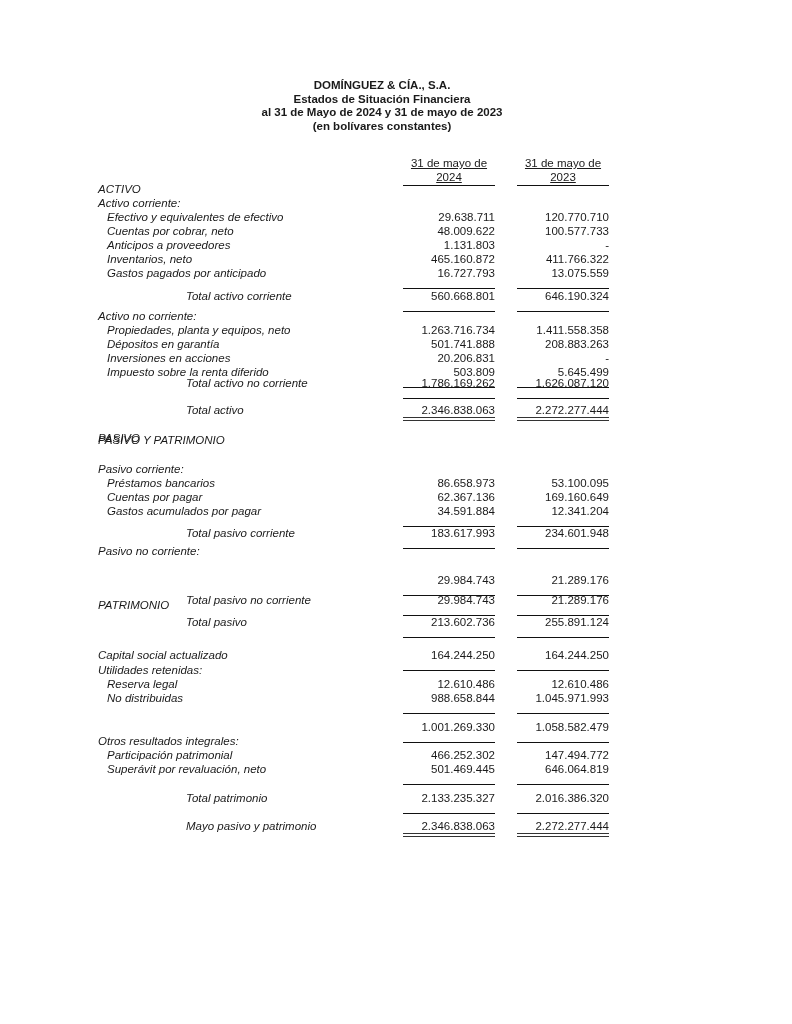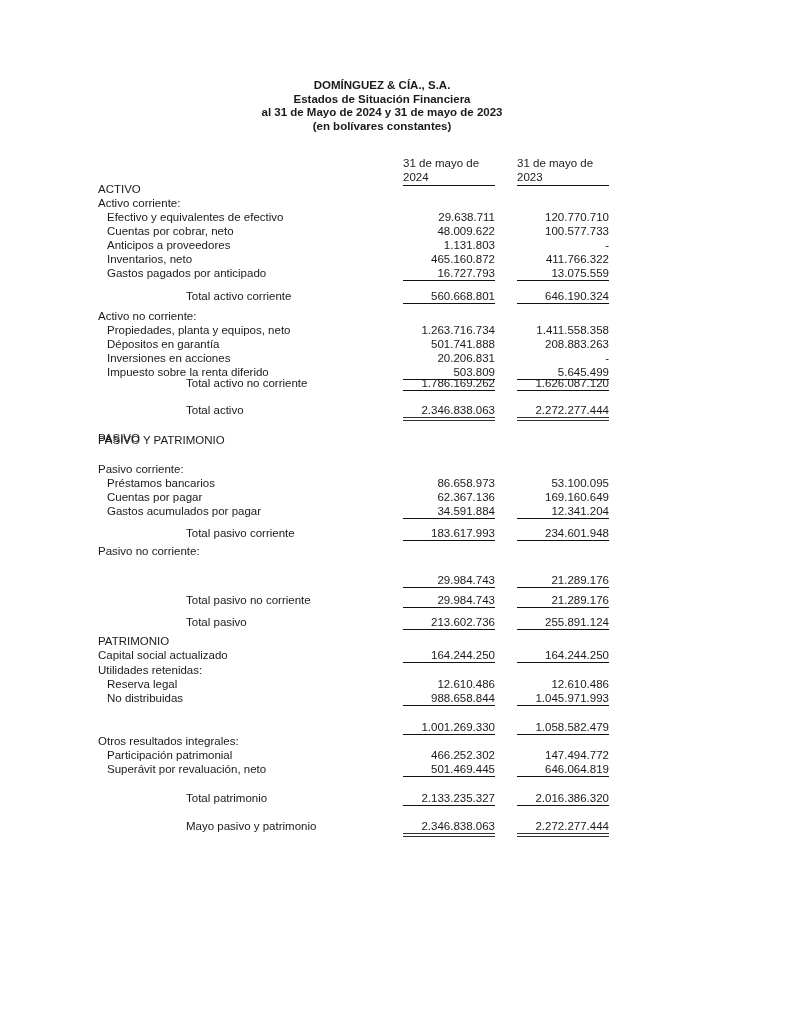--- a/index.html
+++ b/index.html
@@ -2,31 +2,31 @@
 <html><head>
 <meta charset="utf-8">
 <style>
   html, body { margin: 0; padding: 0; background: #ffffff; }
   body { width: 792px; height: 1024px; position: relative; overflow: hidden;
          font-family: "Liberation Sans", sans-serif; color: #1a1a1a; }
   .header { position: absolute; top: 79px; left: 0; width: 700px; text-align: center;
             font-weight: bold; font-size: 11.5px; line-height: 13.5px; padding-left: 32px; }
   .header div { white-space: nowrap; }
   .colhead { position: absolute; top: 156px; font-size: 11.5px; line-height: 14px;
-             text-align: left; width: 92px; padding-bottom: 1px; border-bottom: 1.5px solid #111; }
+             text-align: center; width: 92px; padding-bottom: 1px; border-bottom: 1.5px solid #111; text-decoration: underline; }
   .col1 { left: 403px; }
   .col2 { left: 517px; }
   .row { position: absolute; left: 98px; width: 520px; height: 14px; font-size: 11.5px; line-height: 14px; }
-  .lbl { position: absolute; left: 0; white-space: nowrap; }
+  .lbl { position: absolute; left: 0; white-space: nowrap; font-style: italic; }
   .lbl.i1 { left: 9px; }
   .lbl.i2 { left: 88px; }
   .v { position: absolute; top: 0; width: 92px; text-align: right; white-space: nowrap; }
   .v.a { left: 305px; }
   .v.b { left: 419px; }
-  .ul { border-bottom: 1.5px solid #111; padding-bottom: 0px; height: 14px; }
+  .ul { border-bottom: 1.5px solid #111; padding-bottom: 8px; height: 14px; }
   .dul { border-bottom: 4px double #333; height: 14px; }
 </style>
 </head>
 <body>
 
 <div class="header">
   <div>DOMÍNGUEZ &amp; CÍA., S.A.</div>
   <div>Estados de Situación Financiera</div>
   <div>al 31 de Mayo de 2024 y 31 de mayo de 2023</div>
   <div>(en bolívares constantes)</div>
@@ -152,21 +152,21 @@
     <span class="lbl i2">Total pasivo no corriente</span>
     <span class="v a ul">29.984.743</span>
     <span class="v b ul">21.289.176</span>
   </div>
 <div class="row" style="top:615px">
     <span class="lbl i2">Total pasivo</span>
     <span class="v a ul">213.602.736</span>
     <span class="v b ul">255.891.124</span>
   </div>
 
-<div class="row" style="top:634px">
+<div class="row" style="top:598px">
     <span class="lbl">PATRIMONIO</span>
   </div>
 <div class="row" style="top:648px">
     <span class="lbl">Capital social actualizado</span>
     <span class="v a ul">164.244.250</span>
     <span class="v b ul">164.244.250</span>
   </div>
 <div class="row" style="top:663px">
     <span class="lbl">Utilidades retenidas:</span>
   </div>

